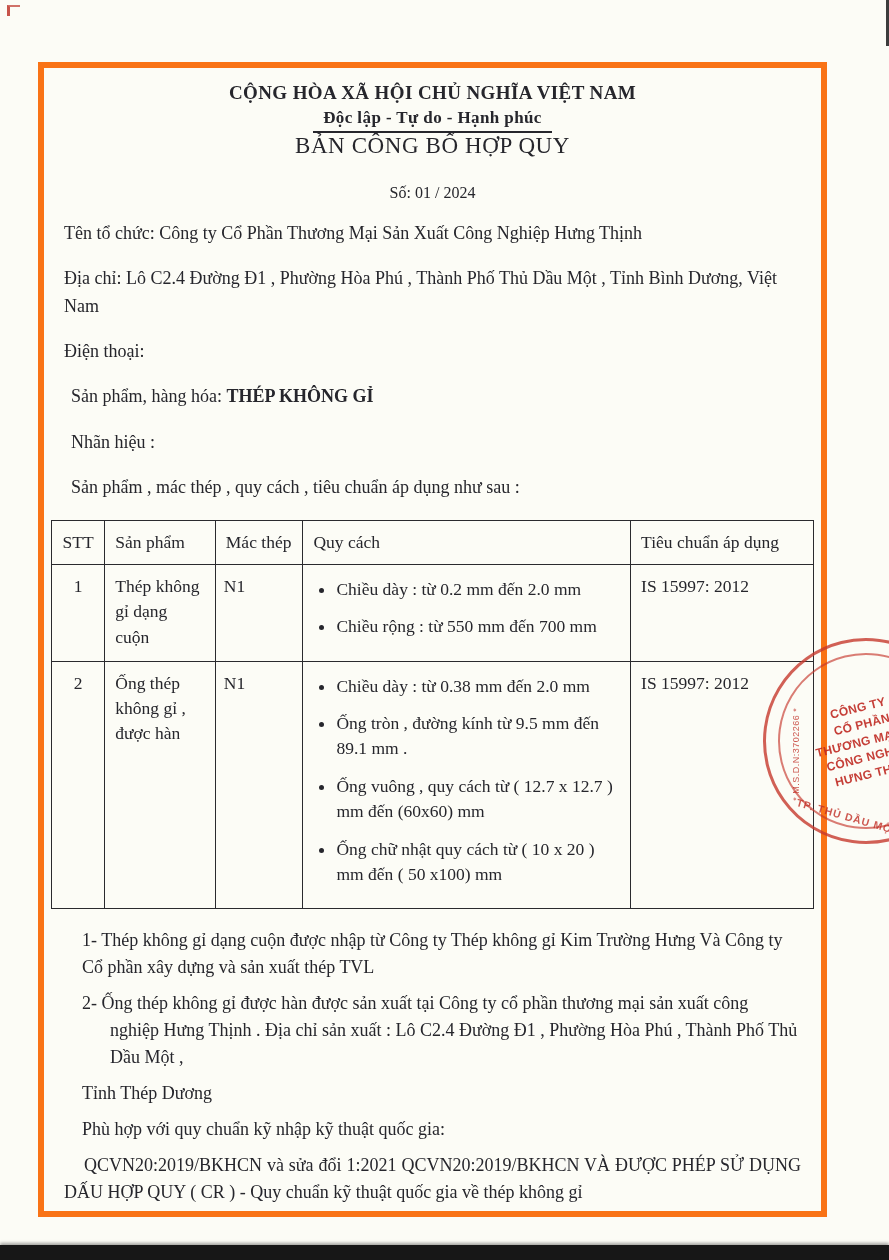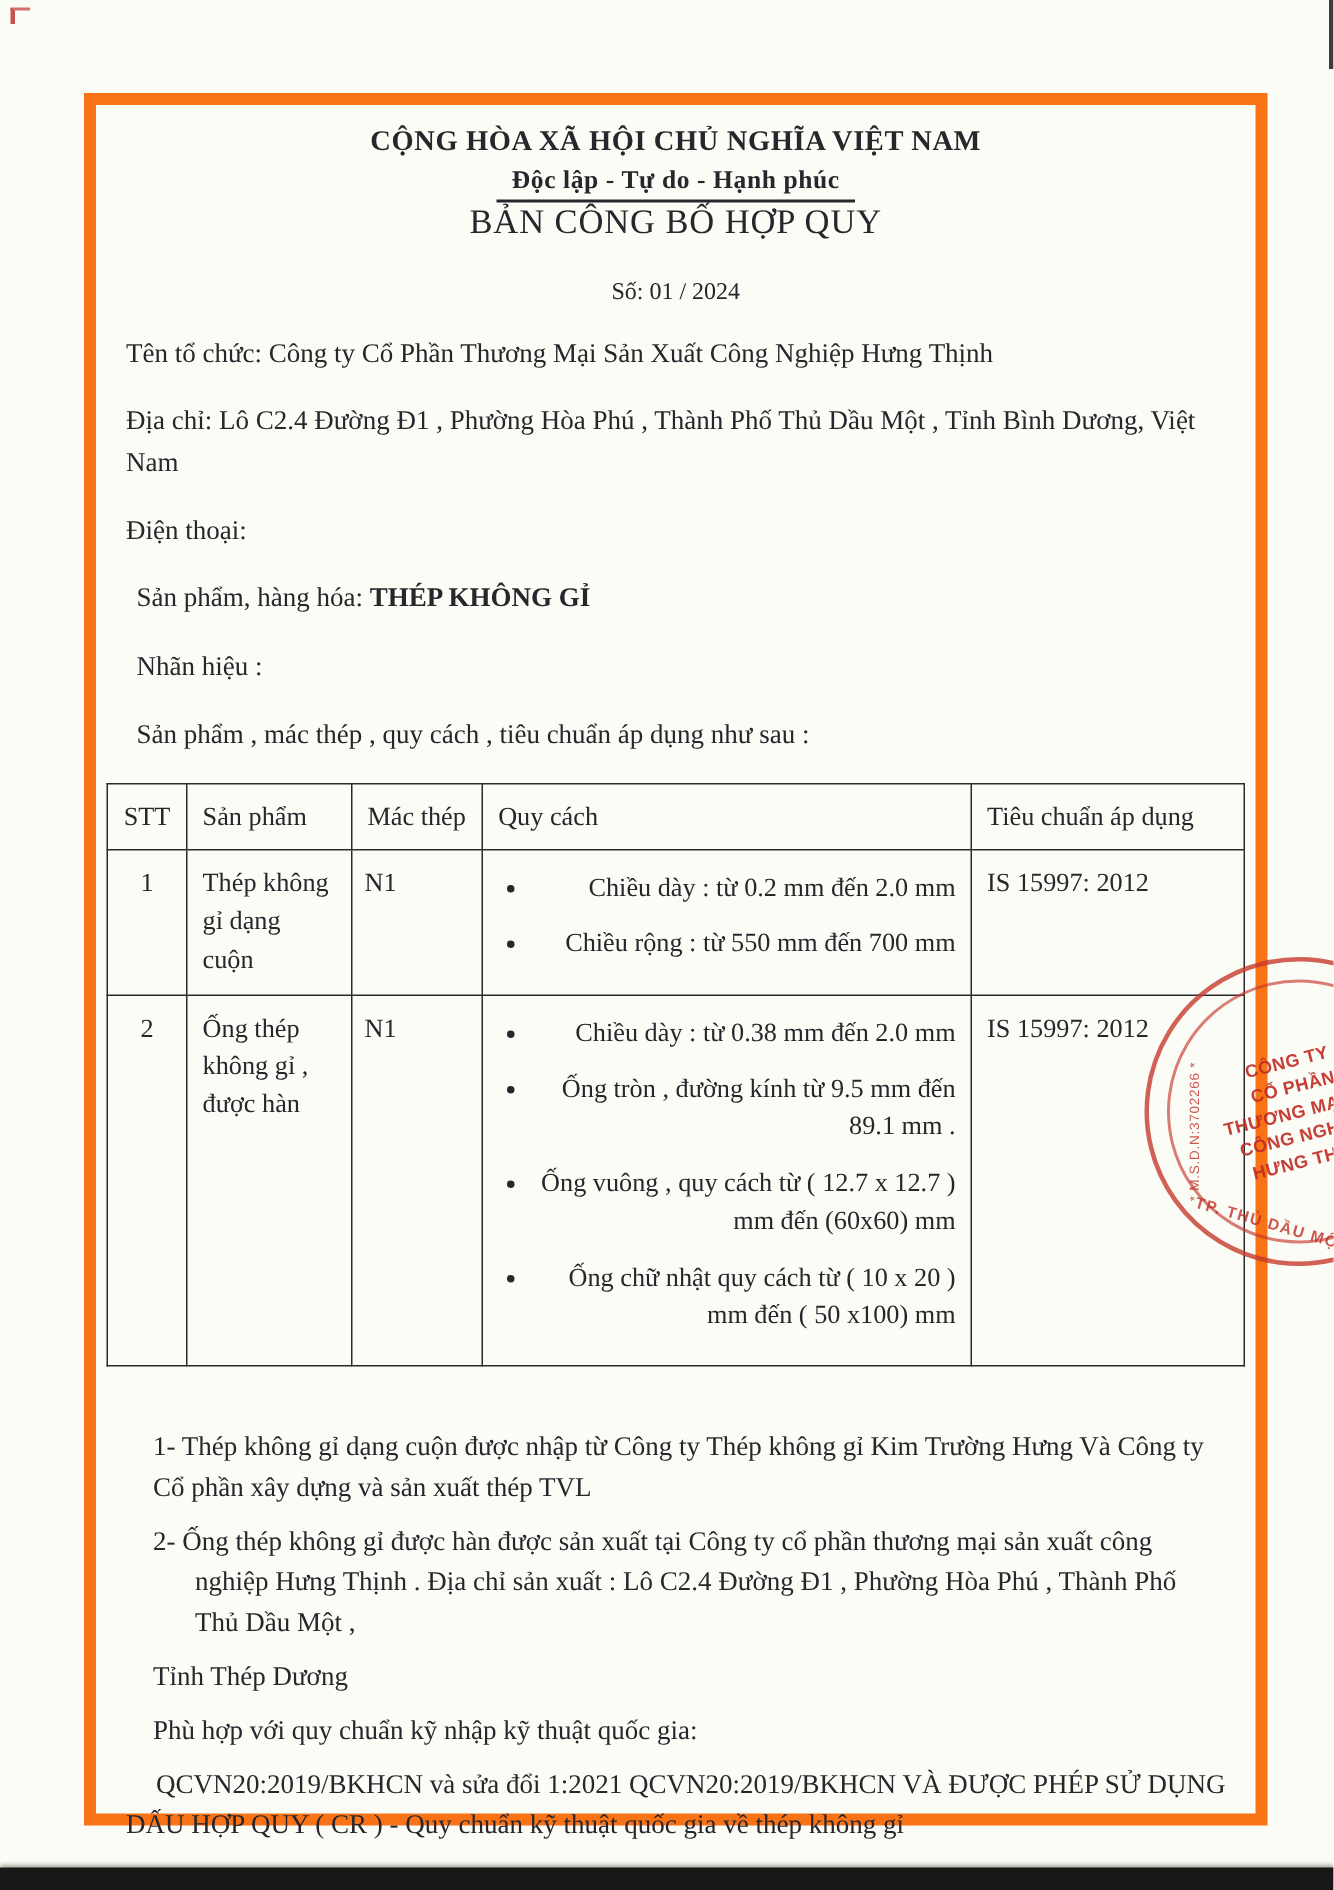--- a/index.html
+++ b/index.html
@@ -18,22 +18,22 @@
   }
   .scan-edge-tr {
     position: absolute; right: 0; top: 0; width: 3px; height: 46px; background: #3c3c3c;
   }
   .corner-mark {
     position: absolute; left: 7px; top: 5px; width: 13px; height: 11px;
     border-left: 3px solid rgba(190,55,45,.85);
     border-top: 2px solid rgba(190,55,45,.7);
   }
   .frame {
-    position: absolute; left: 56px; top: 62px; width: 789px; height: 1155px;
-    border: 8px solid #f97316;
+    position: absolute; left: 38px; top: 62px; width: 789px; height: 1155px;
+    border: 6px solid #f97316;
     padding: 14px 20px 0 20px;
   }
   .center { text-align: center; }
   .nat-title { font-size: 19px; font-weight: bold; letter-spacing: .4px; }
   .motto-wrap { margin-top: 3px; }
   .motto {
     display: inline-block; font-size: 17px; font-weight: bold; letter-spacing: .4px;
     border-bottom: 2px solid #26262c; padding: 1px 10px 3px;
   }
   .doc-title { font-size: 23px; font-weight: normal; letter-spacing: .6px; }
@@ -57,23 +57,23 @@
     font-weight: normal;
     line-height: 1.45;
   }
   .col-stt { width: 7%; }
   .col-sp  { width: 14.5%; }
   .col-mt  { width: 11.5%; }
   .col-qc  { width: 43%; }
   .col-tc  { width: 24%; }
   .spec th.stt, .spec td.stt { text-align: center; }
   .spec td.mt { padding-left: 8px; }
-  .spec ul { margin: 0; padding-left: 23px; text-align: right; }
+  .spec ul { margin: 0; padding-left: 23px; }
   .spec li { margin: 3px 0 12px; }
-  .notes { margin-top: 40px; padding-left: 18px; font-size: 18px; line-height: 1.5; }
+  .notes { margin-top: 18px; padding-left: 18px; font-size: 18px; line-height: 1.5; }
   .note { margin: 9px 0; }
   .note.hang { padding-left: 28px; text-indent: -28px; }
   .final-para {
     font-size: 18px; line-height: 1.5;
     margin-top: 5px;
     text-align: justify;
     text-indent: 20px;
   }
   
   .stamp {

